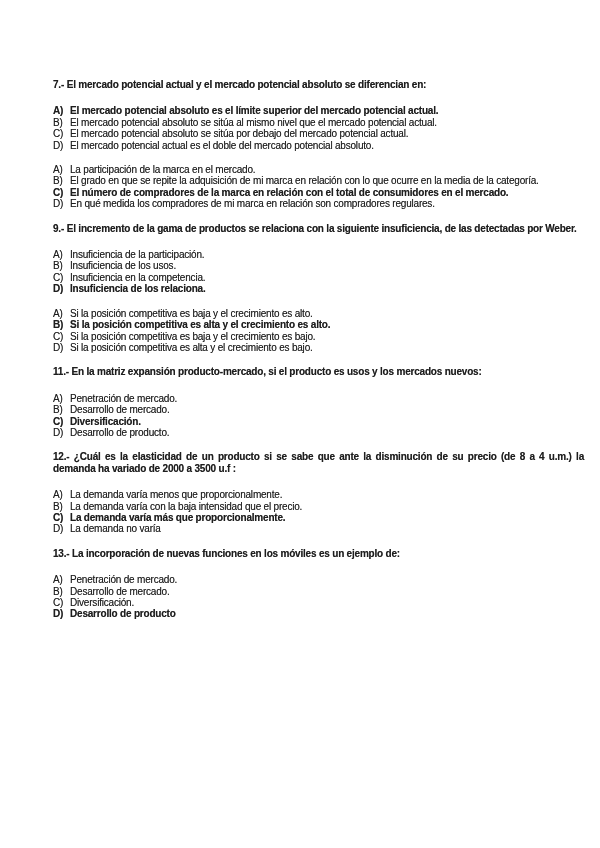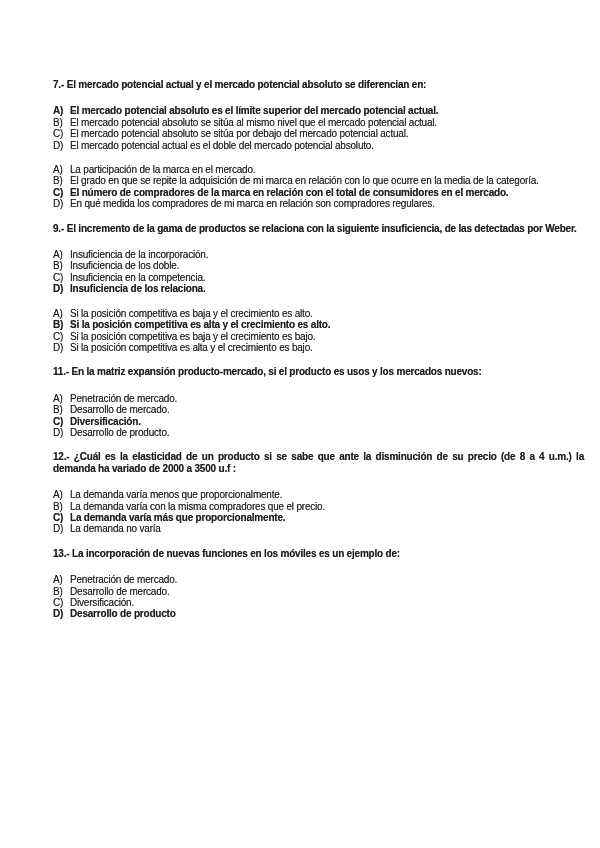--- a/index.html
+++ b/index.html
@@ -98,25 +98,25 @@
       </div>
       </div>
   </section>
 
   <section class="question">
     <p class="q-head"><span class="q-num">9.-</span> <span>El incremento de la gama de productos se relaciona con la siguiente insuficiencia, de las detectadas por Weber.</span></p>
     <div>
 
     <div class="option">
         <span class="opt-letter">A)</span>
-        <span class="opt-text">Insuficiencia de la incorporación.</span>
-      </div>
-        <div class="option">
-        <span class="opt-letter">B)</span>
-        <span class="opt-text">Insuficiencia de los doble.</span>
+        <span class="opt-text">Insuficiencia de la participación.</span>
+      </div>
+        <div class="option">
+        <span class="opt-letter">B)</span>
+        <span class="opt-text">Insuficiencia de los usos.</span>
       </div>
         <div class="option">
         <span class="opt-letter">C)</span>
         <span class="opt-text">Insuficiencia en la competencia.</span>
       </div>
         <div class="option bold">
         <span class="opt-letter">D)</span>
         <span class="opt-text">Insuficiencia de los relaciona.</span>
       </div>
       </div>
@@ -170,21 +170,21 @@
   <section class="question">
     <p class="q-head"><span class="q-num">12.-</span> <span>¿Cuál es la elasticidad de un producto si se sabe que ante la disminución de su precio (de 8 a 4 u.m.) la demanda ha variado de 2000 a 3500 u.f :</span></p>
     <div>
 
     <div class="option">
         <span class="opt-letter">A)</span>
         <span class="opt-text">La demanda varía menos que proporcionalmente.</span>
       </div>
         <div class="option">
         <span class="opt-letter">B)</span>
-        <span class="opt-text">La demanda varía con la misma compradores que el precio.</span>
+        <span class="opt-text">La demanda varía con la baja intensidad que el precio.</span>
       </div>
         <div class="option bold">
         <span class="opt-letter">C)</span>
         <span class="opt-text">La demanda varía más que proporcionalmente.</span>
       </div>
         <div class="option">
         <span class="opt-letter">D)</span>
         <span class="opt-text">La demanda no varía</span>
       </div>
       </div>

